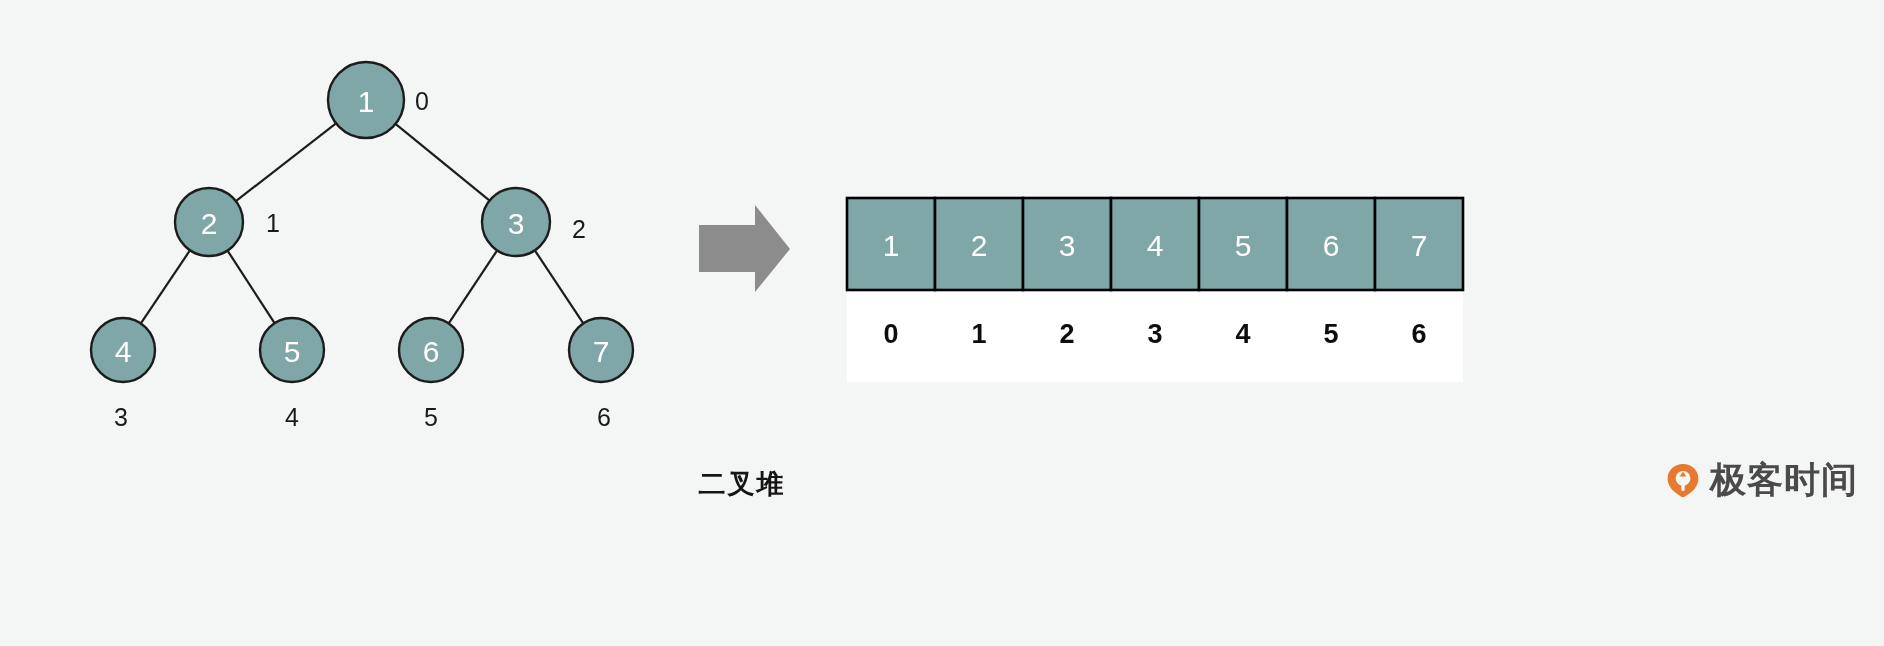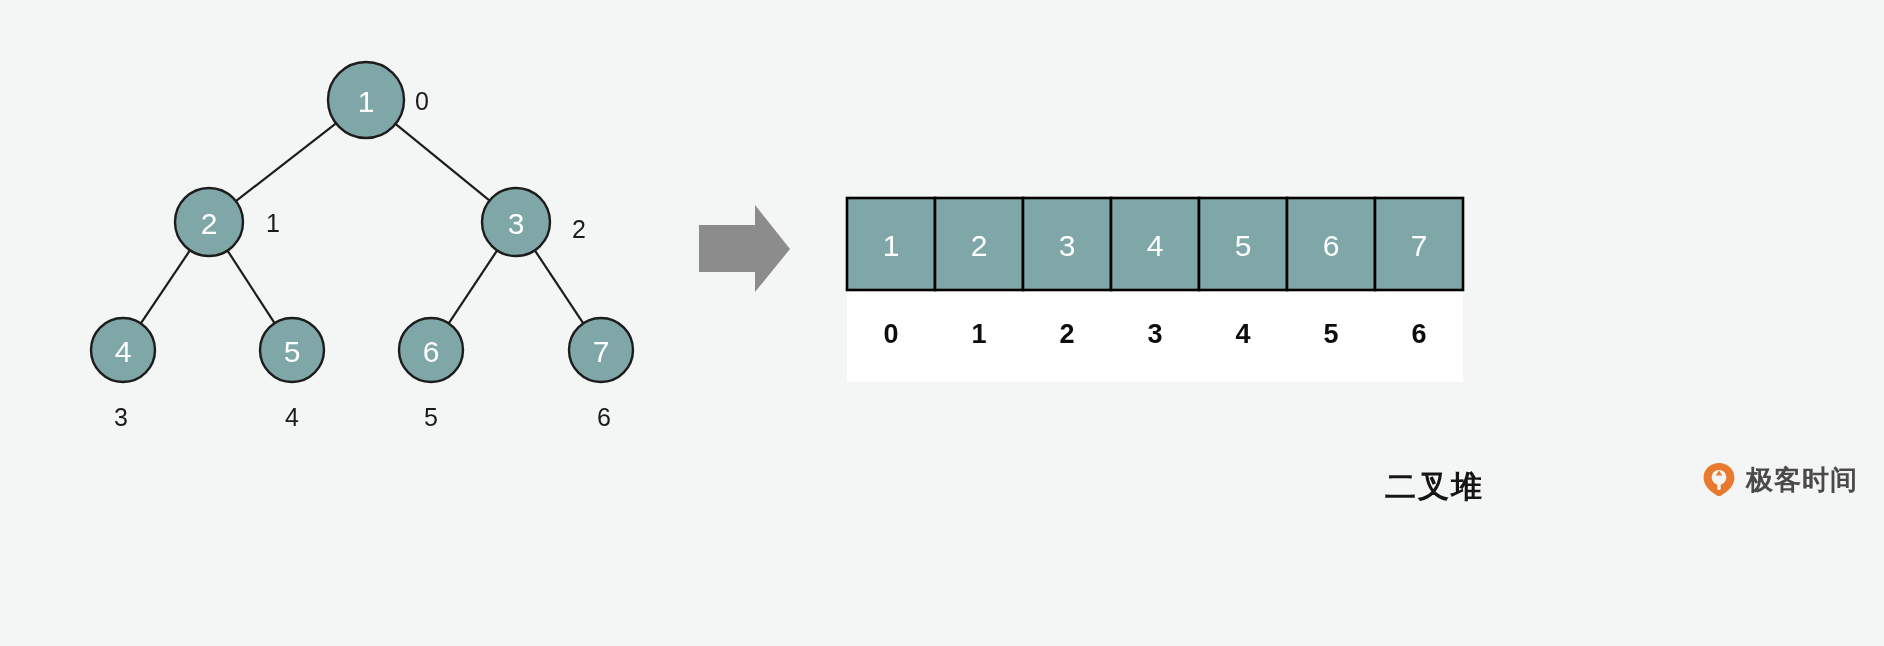--- a/index.html
+++ b/index.html
@@ -53,44 +53,44 @@
     font-size: 27px;
     font-weight: bold;
     text-anchor: middle;
     dominant-baseline: central;
   }
   .caption {
     position: absolute;
     left: 0;
     top: 466px;
     width: 1484px;
-    text-align: right;
+    text-align: center;
     font-family: "DejaVu Sans", "Liberation Sans", sans-serif;
-    font-size: 31px;
+    font-size: 27px;
     font-weight: bold;
     color: #151515;
     letter-spacing: 2px;
   }
   .logo {
     position: absolute;
     right: 26px;
     top: 462px;
     display: flex;
     align-items: center;
     gap: 10px;
   }
   .logo-mark {
     width: 34px;
     height: 34px;
     position: relative;
     flex: 0 0 auto;
   }
   .logo-text {
     font-family: "DejaVu Sans", "Liberation Sans", sans-serif;
-    font-size: 27px;
+    font-size: 36px;
     font-weight: bold;
     color: #4a4a4a;
     letter-spacing: 1px;
     line-height: 1;
   }
 </style>
 </head>
 <body>
 
 <div id="stage">

